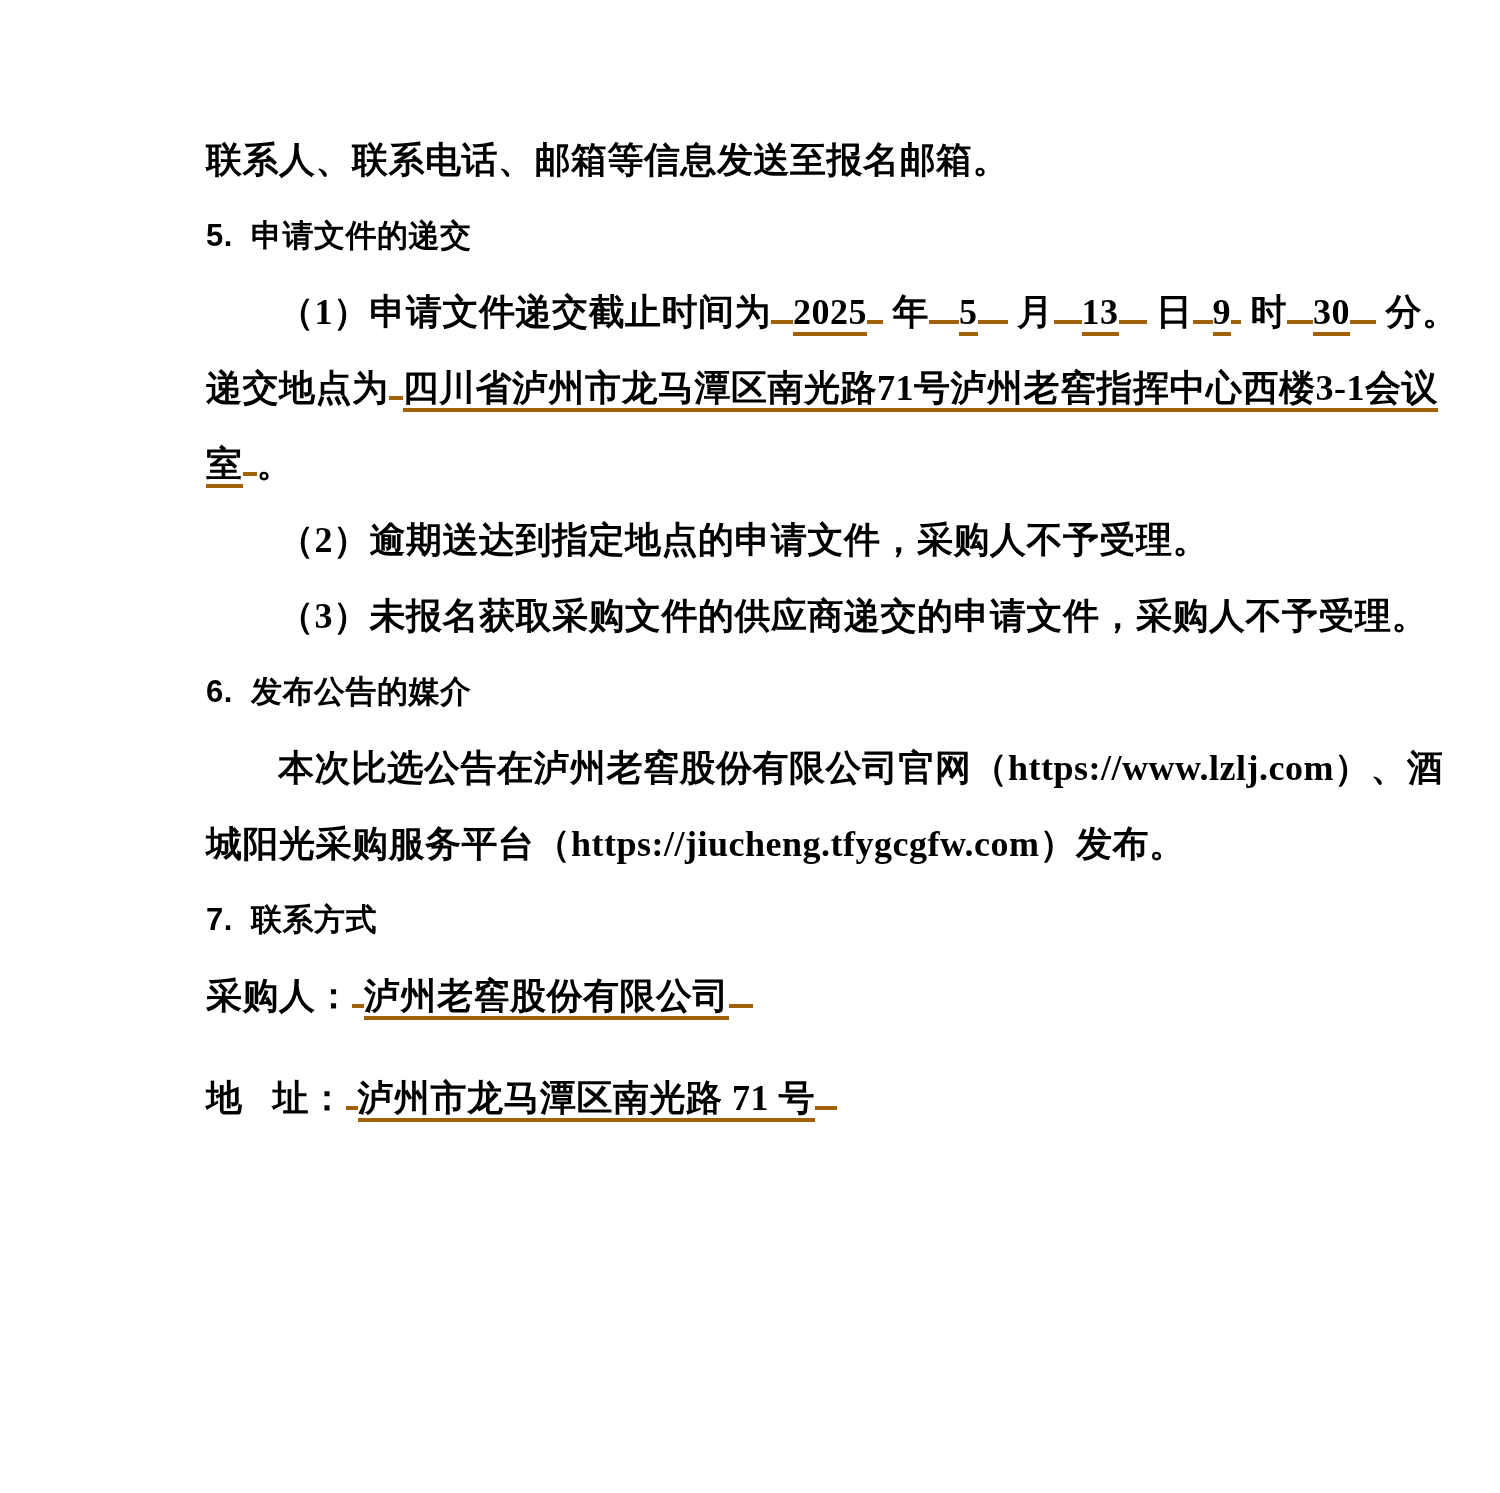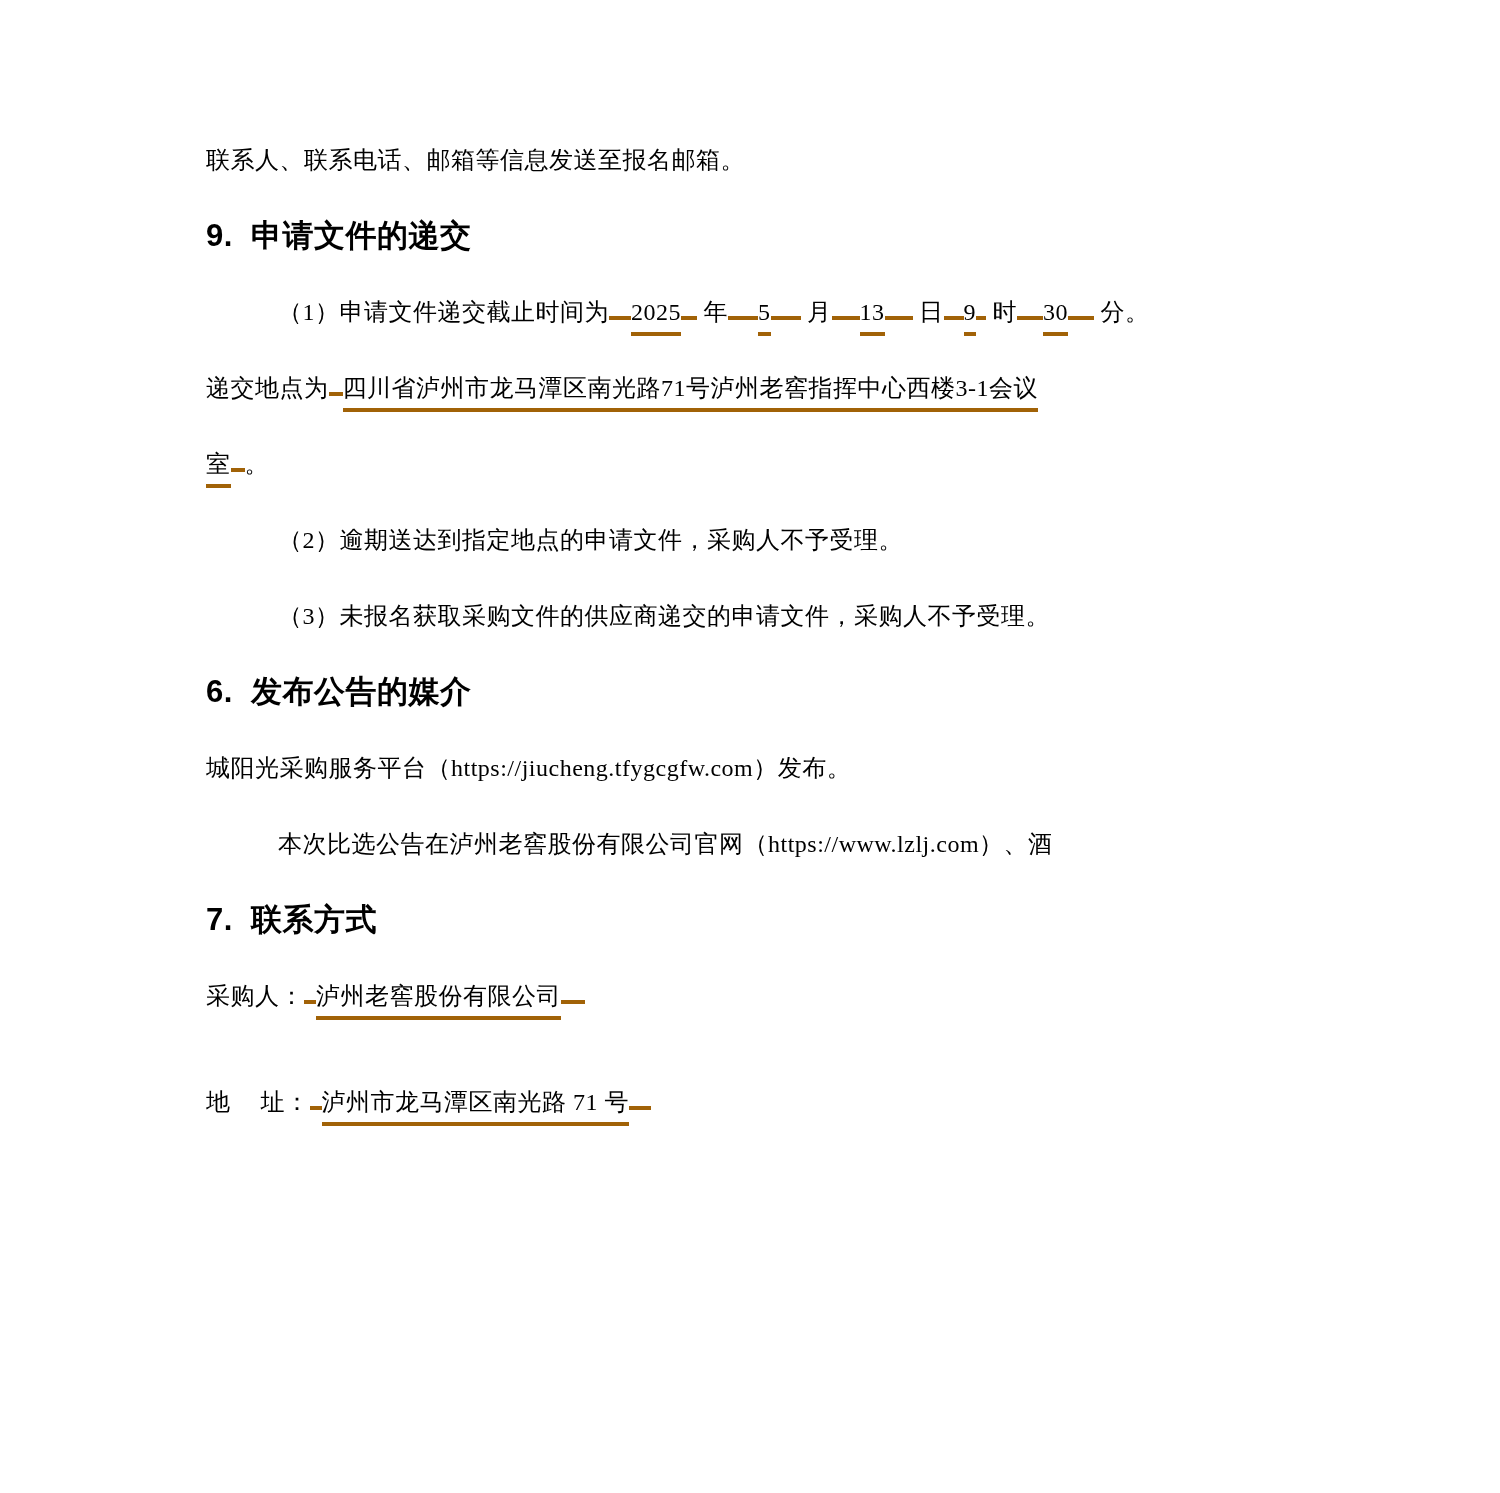--- a/index.html
+++ b/index.html
@@ -14,24 +14,25 @@
     overflow: hidden;
     font-family: "Liberation Serif", "DejaVu Serif", serif;
   }
   .doc {
     box-sizing: border-box;
     width: 1500px;
     height: 1493px;
     padding: 122px 20px 0 206px;
   }
   .line {
-    font-size: 24px;
+    font-size: 36px;
     line-height: 76px;
     white-space: pre-wrap;
     letter-spacing: 0.5px;
+    font-weight: bold;
   }
   .line.heading {
     font-family: "Liberation Sans", "DejaVu Sans", sans-serif;
     font-weight: 700;
     font-size: 31px;
   }
   .line.indent {
     padding-left: 72px;
   }
   .line .u {
@@ -44,26 +45,26 @@
     display: inline-block;
     overflow: hidden;
   }
 </style>
 </head>
 <body>
 
 <div class="doc">
   <div>
       <div class="line body"><span>联系人、联系电话、邮箱等信息发送至报名邮箱。</span></div>
-      <div class="line heading"><span>9.  申请文件的递交</span></div>
+      <div class="line heading"><span>5.  申请文件的递交</span></div>
       <div class="line body indent"><span>（1）申请文件递交截止时间为</span><span class="gap u" style="width: 22px;">&nbsp;</span><span class="u">2025</span><span class="gap u" style="width: 16px;">&nbsp;</span><span> 年</span><span class="gap u" style="width: 30px;">&nbsp;</span><span class="u">5</span><span class="gap u" style="width: 30px;">&nbsp;</span><span> 月</span><span class="gap u" style="width: 28px;">&nbsp;</span><span class="u">13</span><span class="gap u" style="width: 28px;">&nbsp;</span><span> 日</span><span class="gap u" style="width: 20px;">&nbsp;</span><span class="u">9</span><span class="gap u" style="width: 10px;">&nbsp;</span><span> 时</span><span class="gap u" style="width: 26px;">&nbsp;</span><span class="u">30</span><span class="gap u" style="width: 26px;">&nbsp;</span><span> 分。</span></div>
       <div class="line body"><span>递交地点为</span><span class="gap u" style="width: 14px;">&nbsp;</span><span class="u">四川省泸州市龙马潭区南光路71号泸州老窖指挥中心西楼3-1会议</span></div>
       <div class="line body"><span class="u">室</span><span class="gap u" style="width: 14px;">&nbsp;</span><span>。</span></div>
       <div class="line body indent"><span>（2）逾期送达到指定地点的申请文件，采购人不予受理。</span></div>
       <div class="line body indent"><span>（3）未报名获取采购文件的供应商递交的申请文件，采购人不予受理。</span></div>
       <div class="line heading"><span>6.  发布公告的媒介</span></div>
+      <div class="line body indent"><span>本次比选公告在泸州老窖股份有限公司官网（https://www.lzlj.com）、酒</span></div>
       <div class="line body"><span>城阳光采购服务平台（https://jiucheng.tfygcgfw.com）发布。</span></div>
-      <div class="line body indent"><span>本次比选公告在泸州老窖股份有限公司官网（https://www.lzlj.com）、酒</span></div>
       <div class="line heading"><span>7.  联系方式</span></div>
       <div class="line body"><span>采购人：</span><span class="gap u" style="width: 12px;">&nbsp;</span><span class="u">泸州老窖股份有限公司</span><span class="gap u" style="width: 24px;">&nbsp;</span></div>
       <div class="line body"><span>地</span><span class="gap" style="width: 30px;">&nbsp;</span><span>址：</span><span class="gap u" style="width: 12px;">&nbsp;</span><span class="u">泸州市龙马潭区南光路 71 号</span><span class="gap u" style="width: 22px;">&nbsp;</span></div>
     </div>
 </div>
 
 </body></html>

